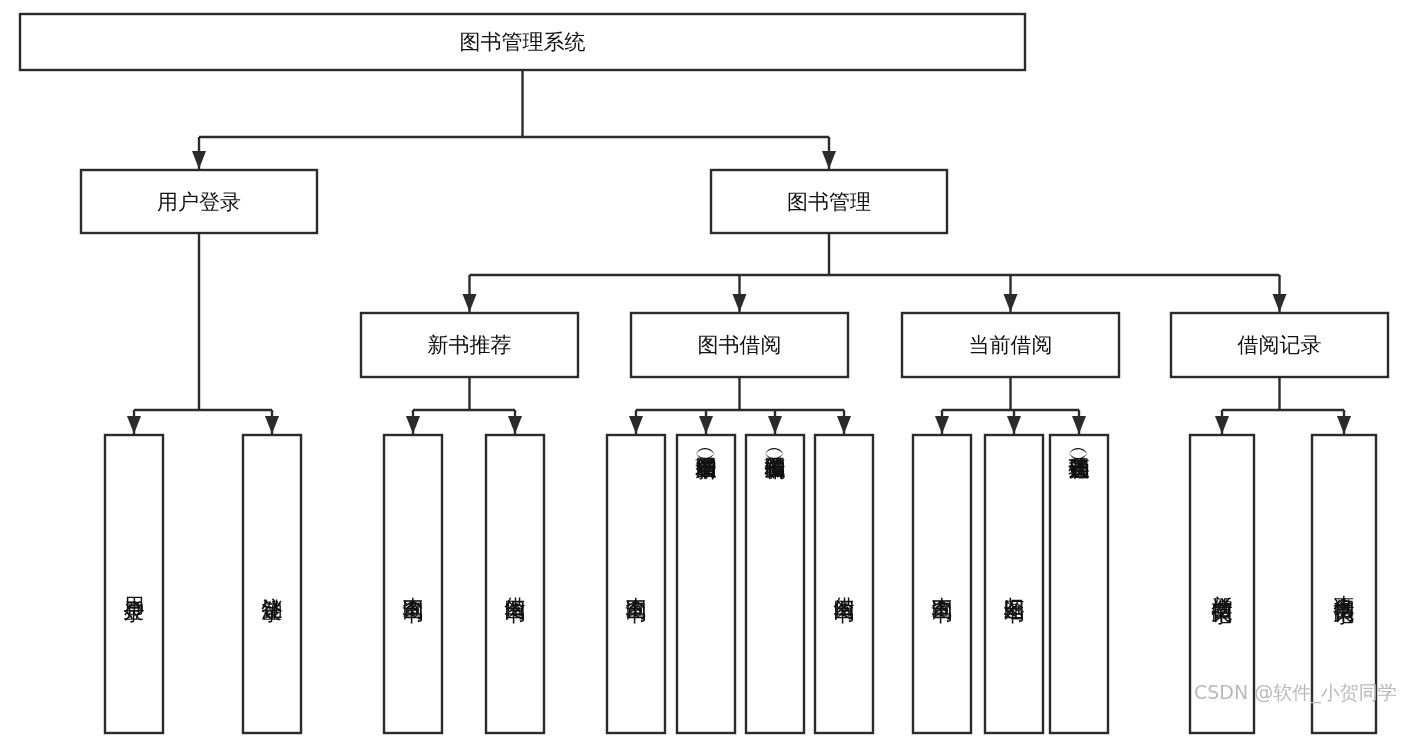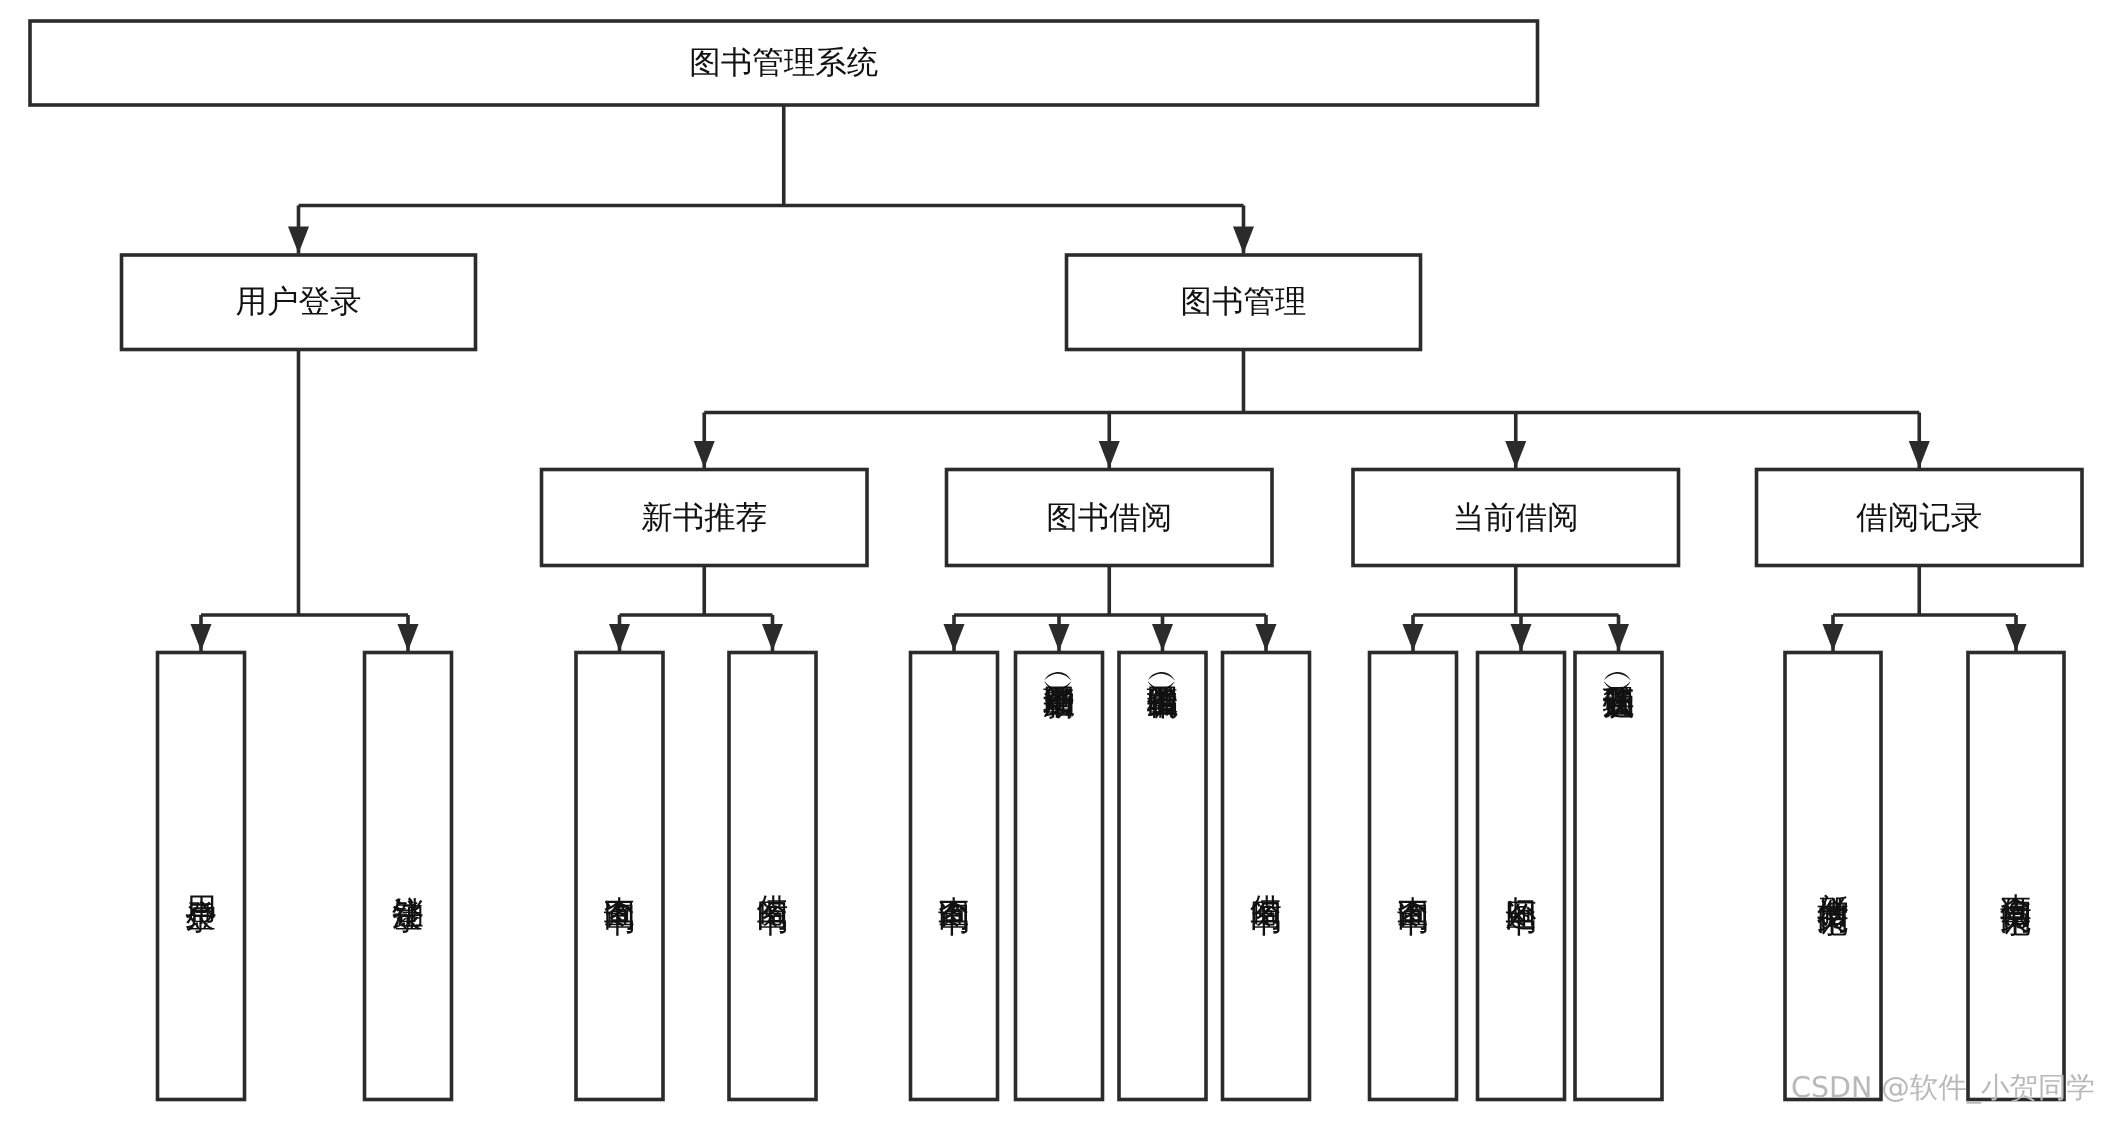--- a/index.html
+++ b/index.html
@@ -203,15 +203,15 @@
         <span class="leaf-label" style="margin-top: 6px; letter-spacing: 0px;">确认归还（管理员）</span>
       </div>
       <div class="leaf-label-wrap" style="left: 1190px; top: 435px; width: 64px; height: 298px;">
         <span class="leaf-label">新增借阅记录</span>
       </div>
       <div class="leaf-label-wrap" style="left: 1312px; top: 435px; width: 64px; height: 298px;">
         <span class="leaf-label">查询借阅记录</span>
       </div>
     </div>
 
-  <div class="watermark" style="left: 1194px; top: 712px;">CSDN @软件_小贺同学</div>
+  <div class="watermark" style="left: 1194px; top: 680px;">CSDN @软件_小贺同学</div>
 
 </div>
 
 </body></html>

